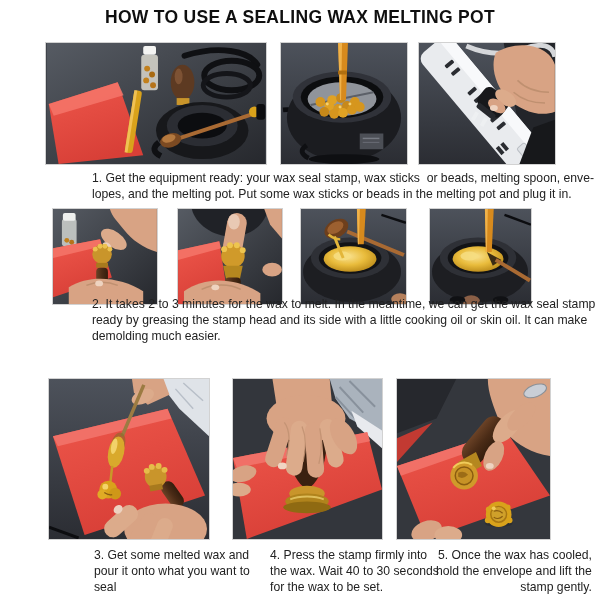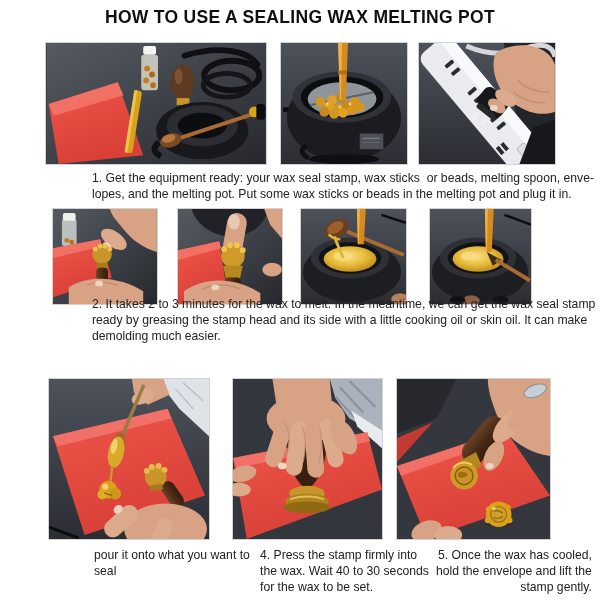--- a/index.html
+++ b/index.html
@@ -18,21 +18,21 @@
   #step1{left:44px;top:170px;}
   #r2p1{left:52px;top:208px;width:106px;height:97px;}
   #r2p2{left:177px;top:208px;width:106px;height:97px;}
   #r2p3{left:300px;top:208px;width:107px;height:97px;}
   #r2p4{left:429px;top:208px;width:103px;height:97px;}
   #step2{left:44px;top:296px;}
   #r3p1{left:48px;top:378px;width:162px;height:162px;}
   #r3p2{left:232px;top:378px;width:151px;height:162px;}
   #r3p3{left:396px;top:378px;width:155px;height:162px;}
   #cap3{left:46px;top:547px;}
-  #cap4{left:212px;top:547px;}
+  #cap4{left:222px;top:547px;}
   #cap5{left:388px;top:547px;text-align:right;}
 </style>
 </head>
 <body>
 
 <svg width="0" height="0" style="position:absolute" aria-hidden="true">
   <defs>
     <linearGradient id="lgTable" x1="0" y1="0" x2="1" y2="1">
       <stop offset="0" stop-color="#565b63"></stop>
         <stop offset="1" stop-color="#26282d"></stop>
@@ -374,20 +374,21 @@
         <circle cx="92" cy="143" r="3" fill="#d9a21b"></circle>
       <circle cx="103" cy="137" r="8" fill="#cfa02a" stroke="#a87612" stroke-width="1.5"></circle>
       <path d="M98 134 q5 -2 9 2 M98 140 q5 3 9 -1" stroke="#8a5c10" stroke-width="1.2" fill="none"></path>
       <circle cx="98" cy="131" r="2" fill="#f0cc5a"></circle>
       <ellipse cx="30" cy="154" rx="16" ry="10" transform="rotate(-20 30 154)" fill="#d8a384"></ellipse>
       <ellipse cx="52" cy="158" rx="14" ry="9" fill="#dcab8b"></ellipse>
     </svg>
   </div>
 
   <div class="step" id="cap3">
+    <div class="line">3. Get some melted wax and</div>
     <div class="line">pour it onto what you want to</div>
     <div class="line">seal</div>
   </div>
 
   <div class="step" id="cap4">
     <div class="line">4. Press the stamp firmly into</div>
     <div class="line">the wax. Wait 40 to 30 seconds</div>
     <div class="line">for the wax to be set.</div>
   </div>
 

